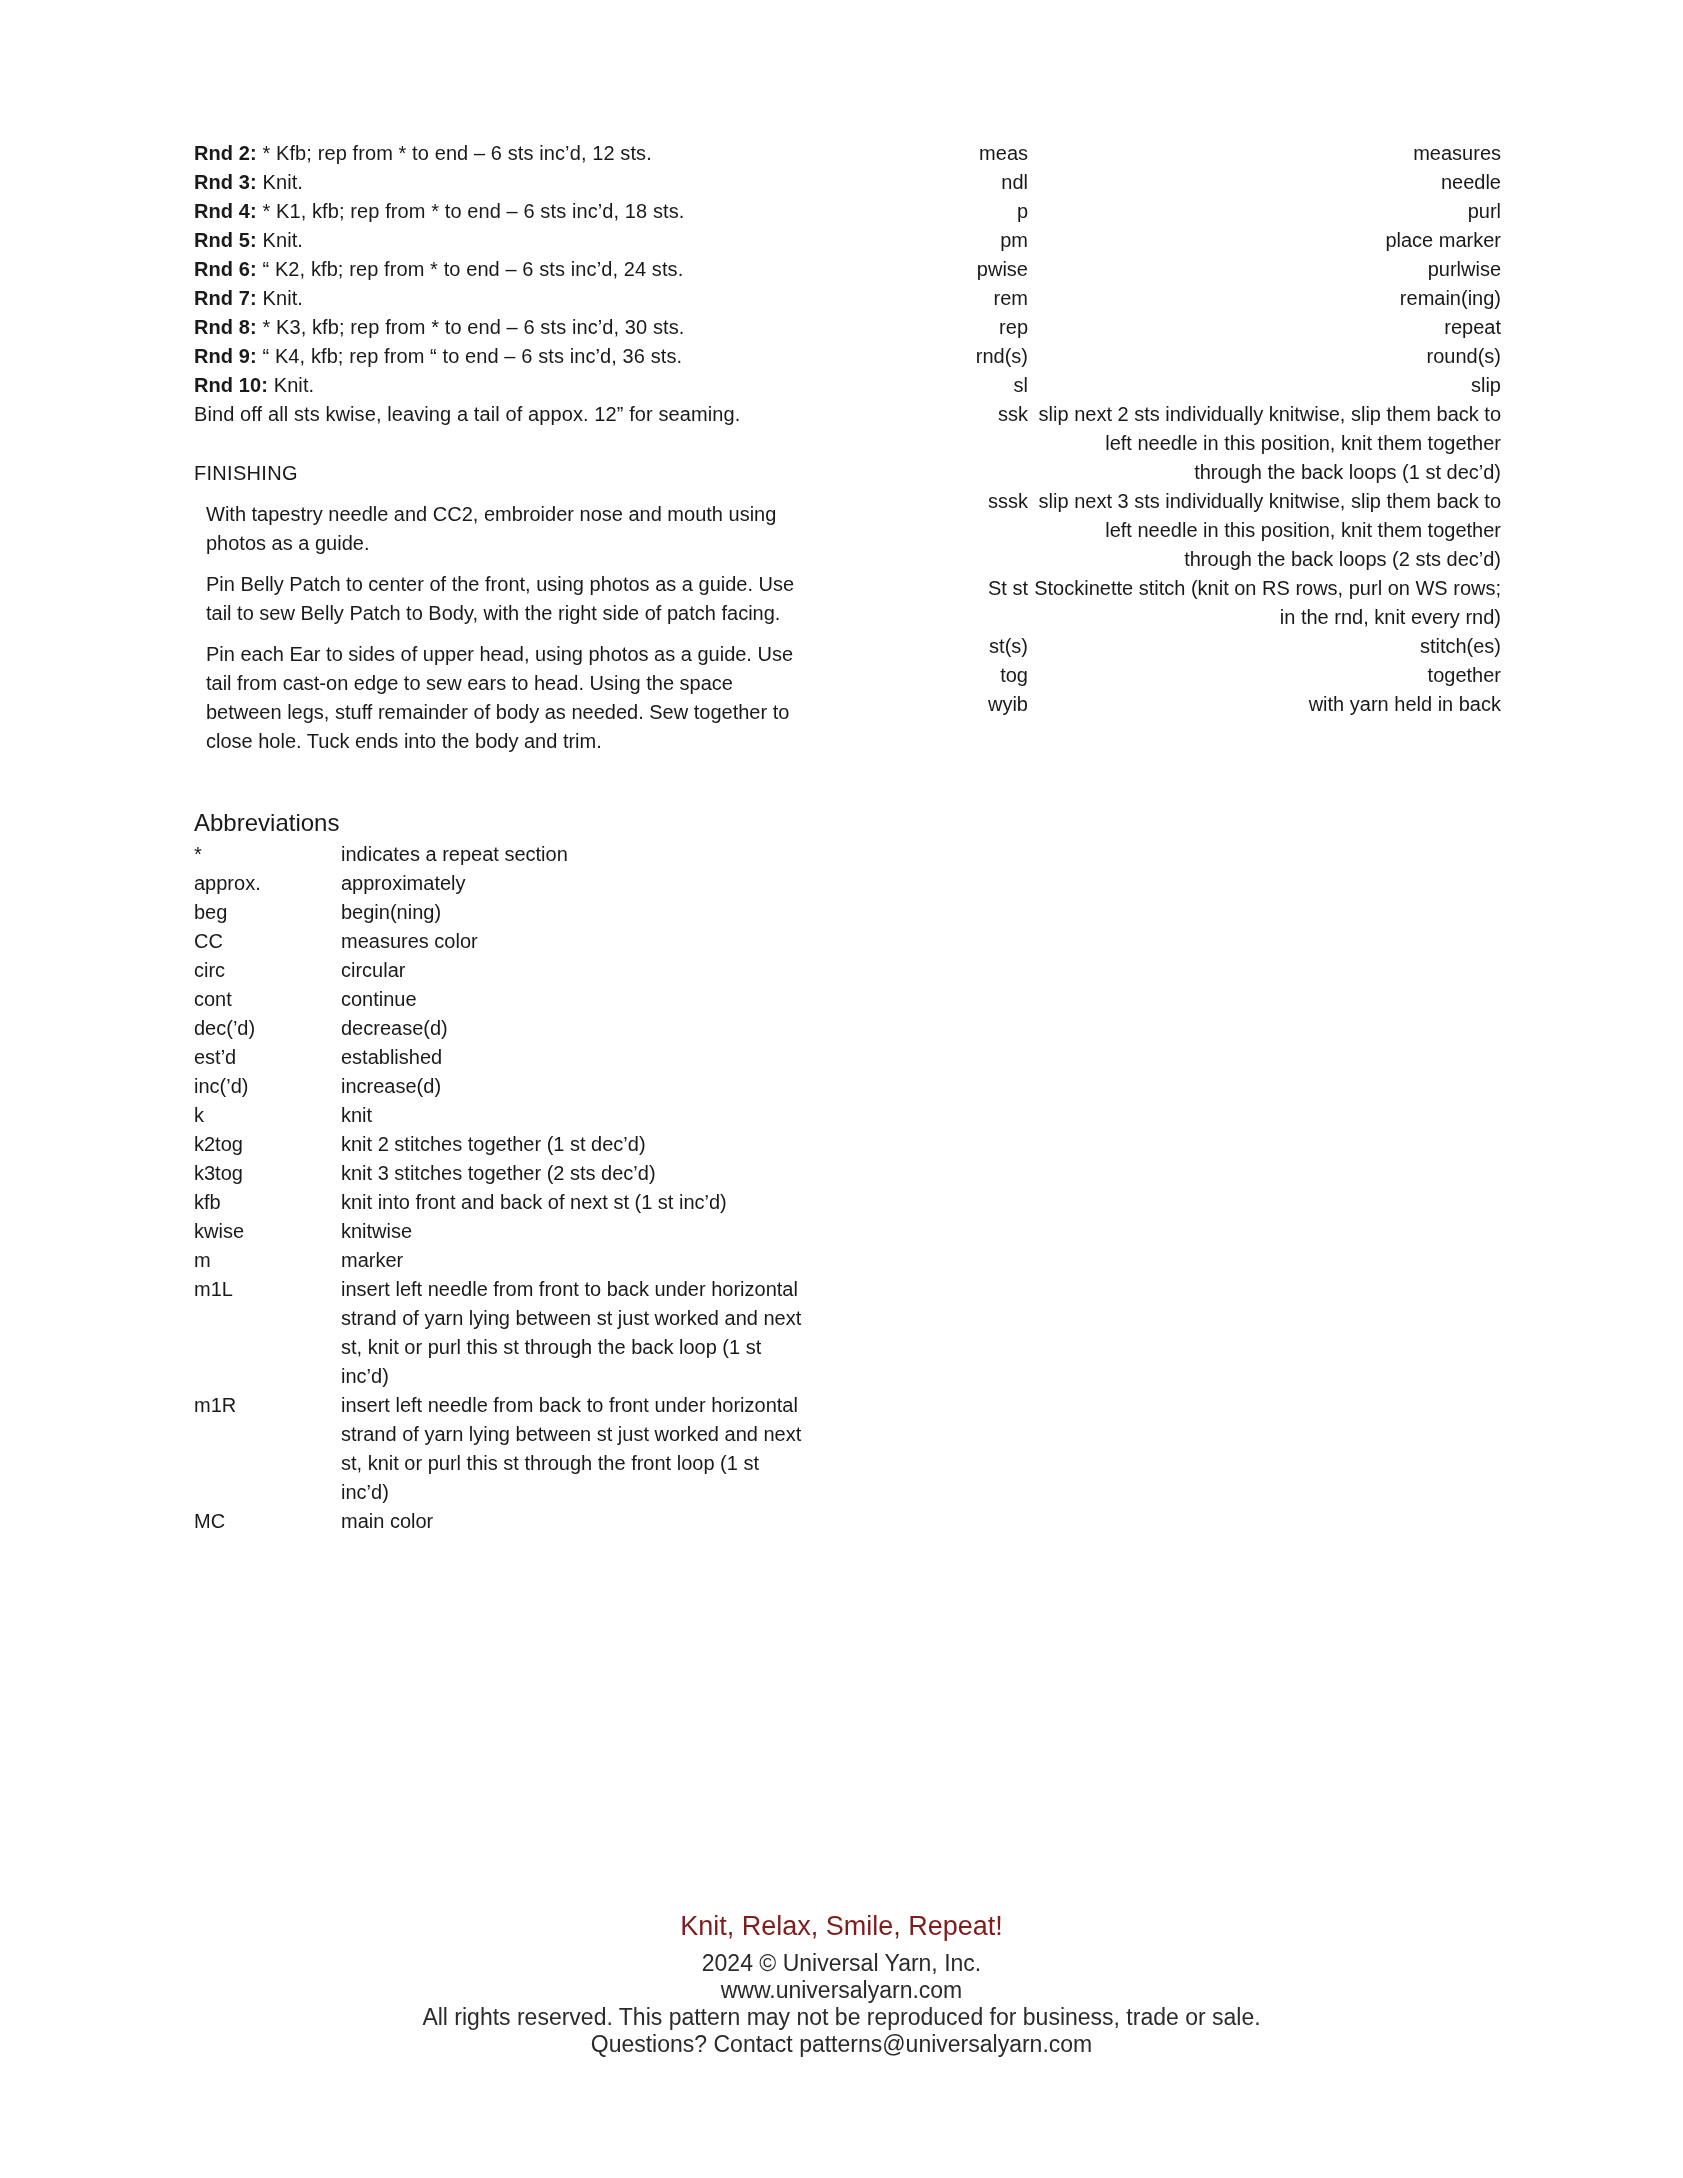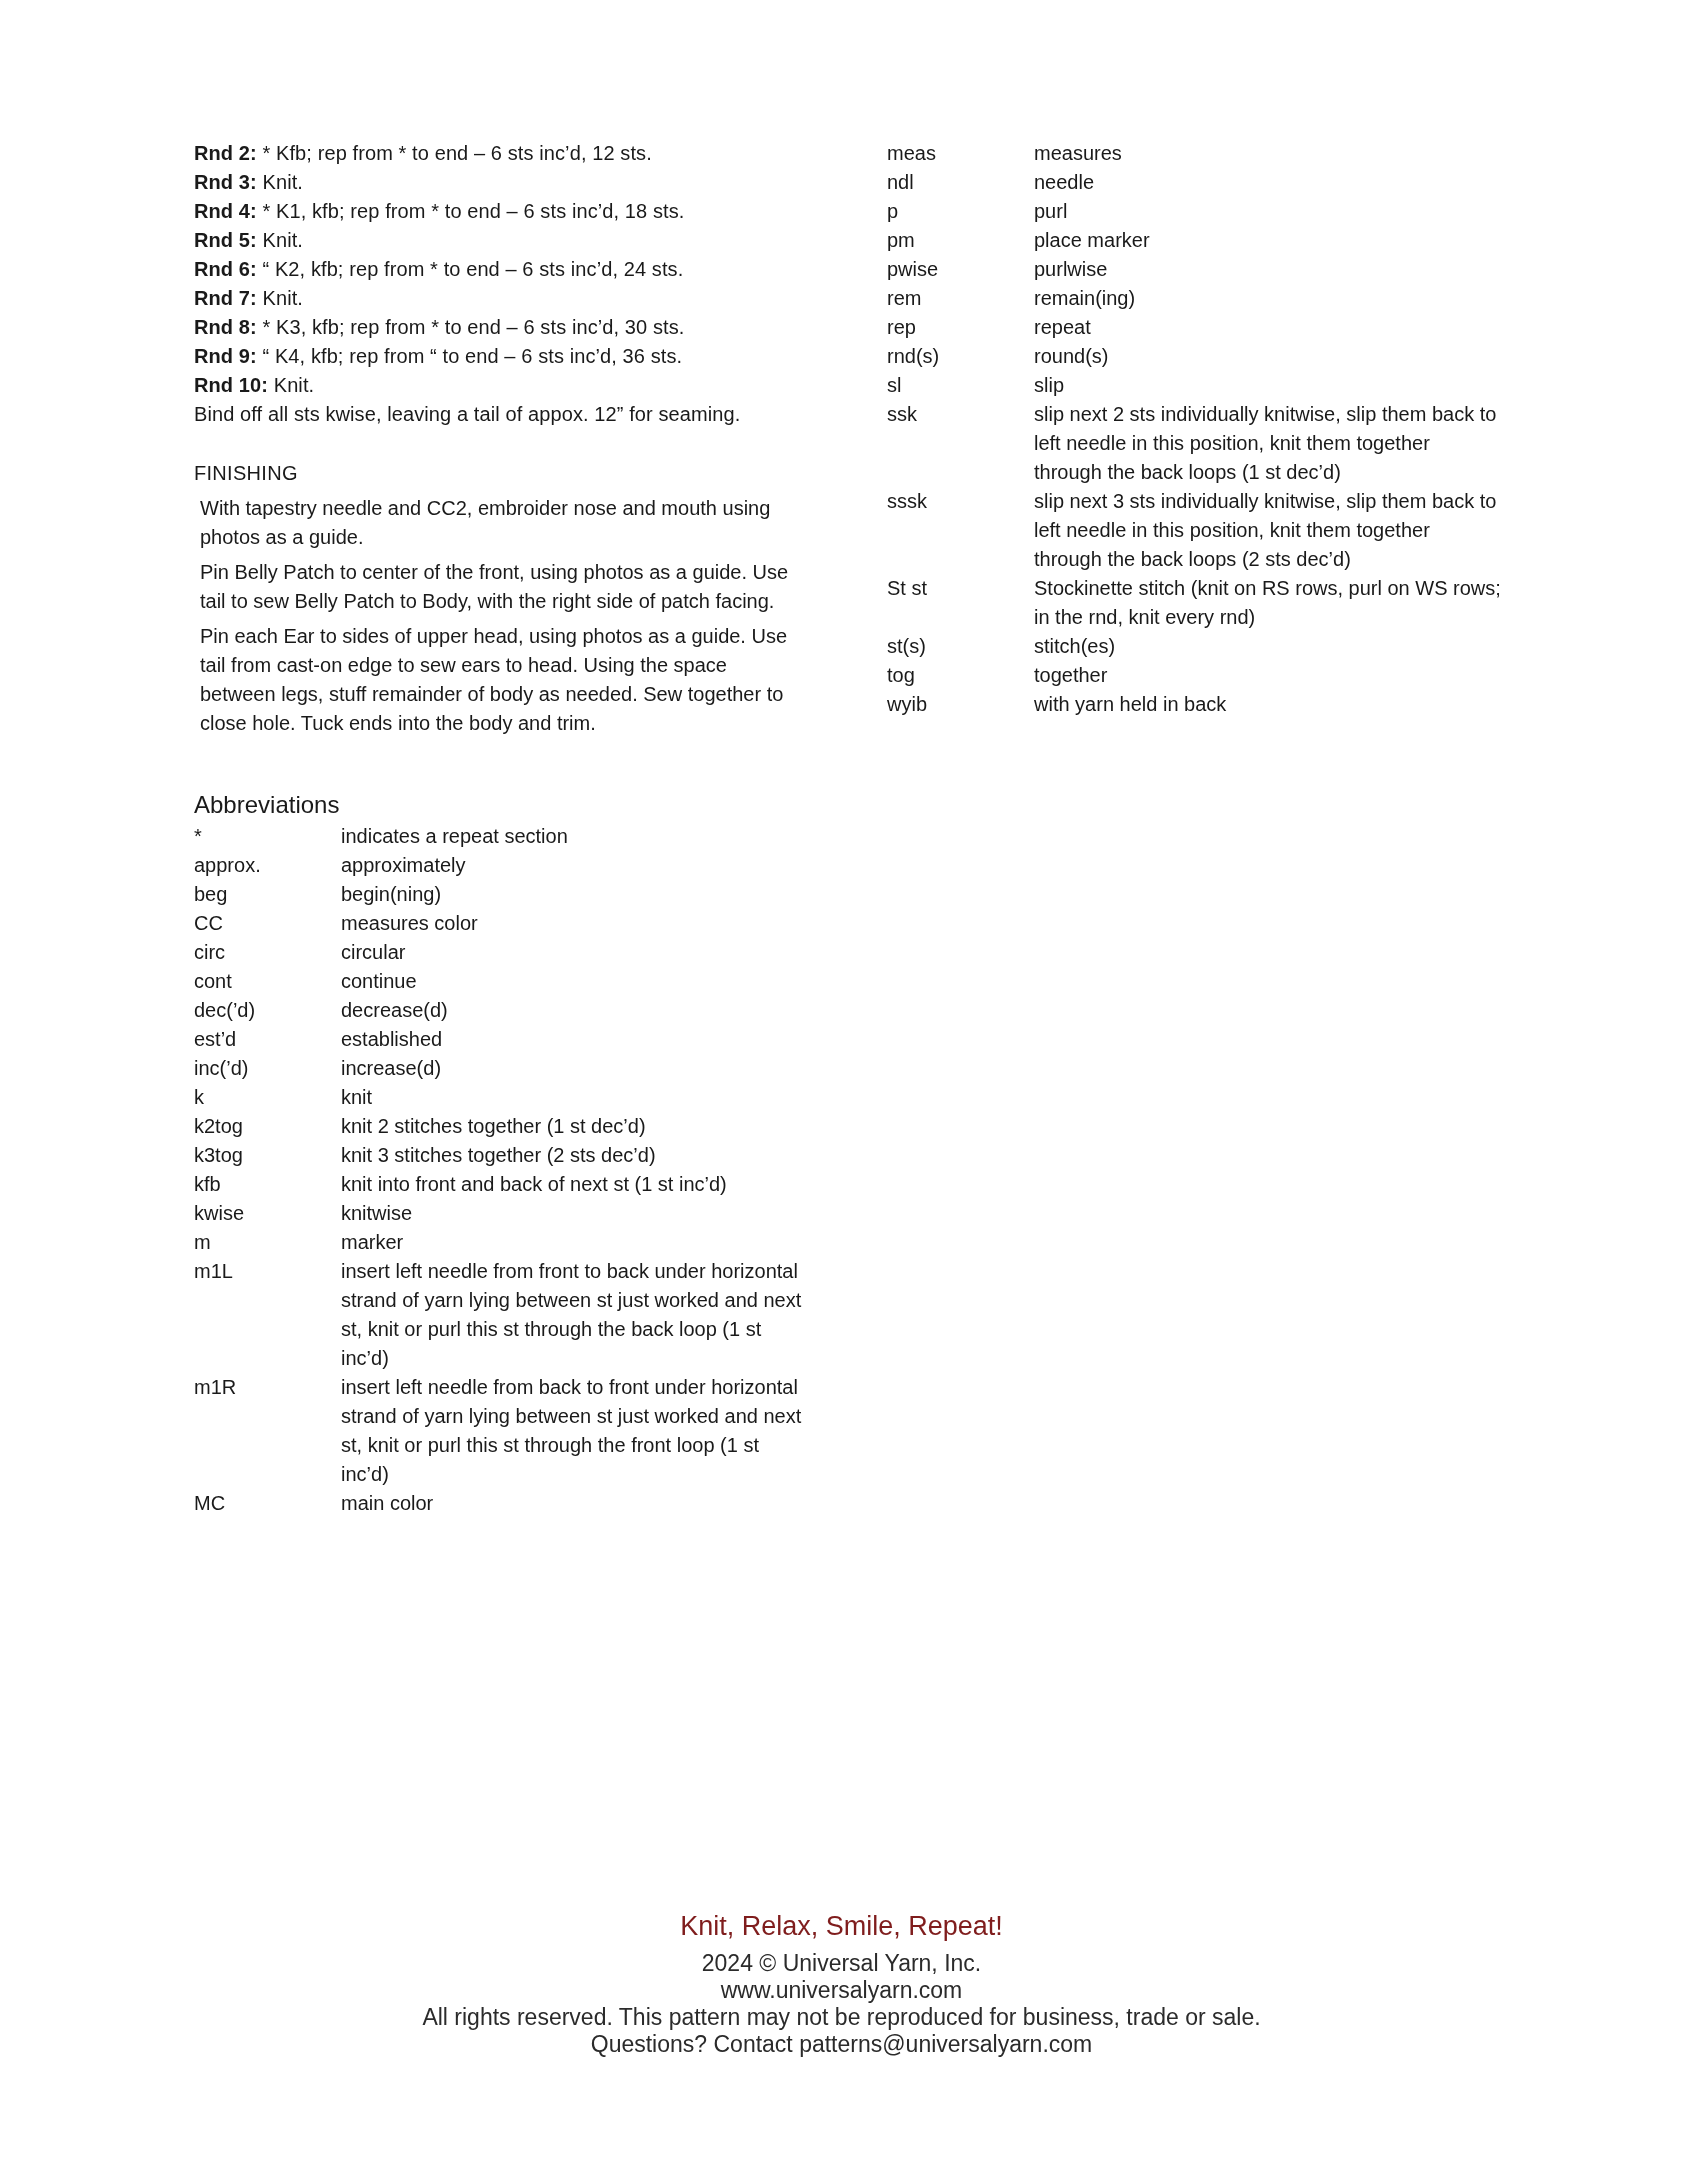--- a/index.html
+++ b/index.html
@@ -34,20 +34,21 @@
     align-items: flex-start;
   }
   .col-left {
     width: 614px;
     flex: 0 0 614px;
   }
   .col-right {
     width: 614px;
     flex: 0 0 614px;
     margin-left: 79px;
+    text-align: right;
   }
 
   
   .instr {
     font-size: 20px;
     line-height: 29px;
     margin: 0 0 0 0;
     letter-spacing: 0.1px;
   }
   .instr .lbl {
@@ -56,21 +57,21 @@
   .section-title {
     font-size: 20px;
     line-height: 29px;
     margin-top: 30px;
     margin-bottom: 0;
     letter-spacing: 0.3px;
   }
   .para {
     font-size: 20px;
     line-height: 29px;
-    margin: 6px;
+    margin: 12px;
   }
 
   .abbr-heading {
     font-size: 24px;
     line-height: 29px;
     margin-top: 52px;
     margin-bottom: 3px;
   }
 
   

